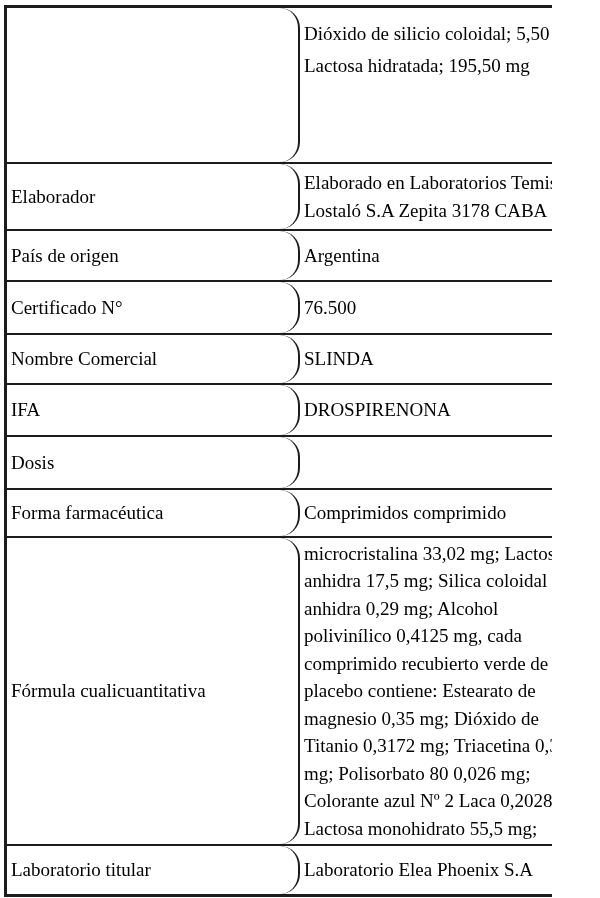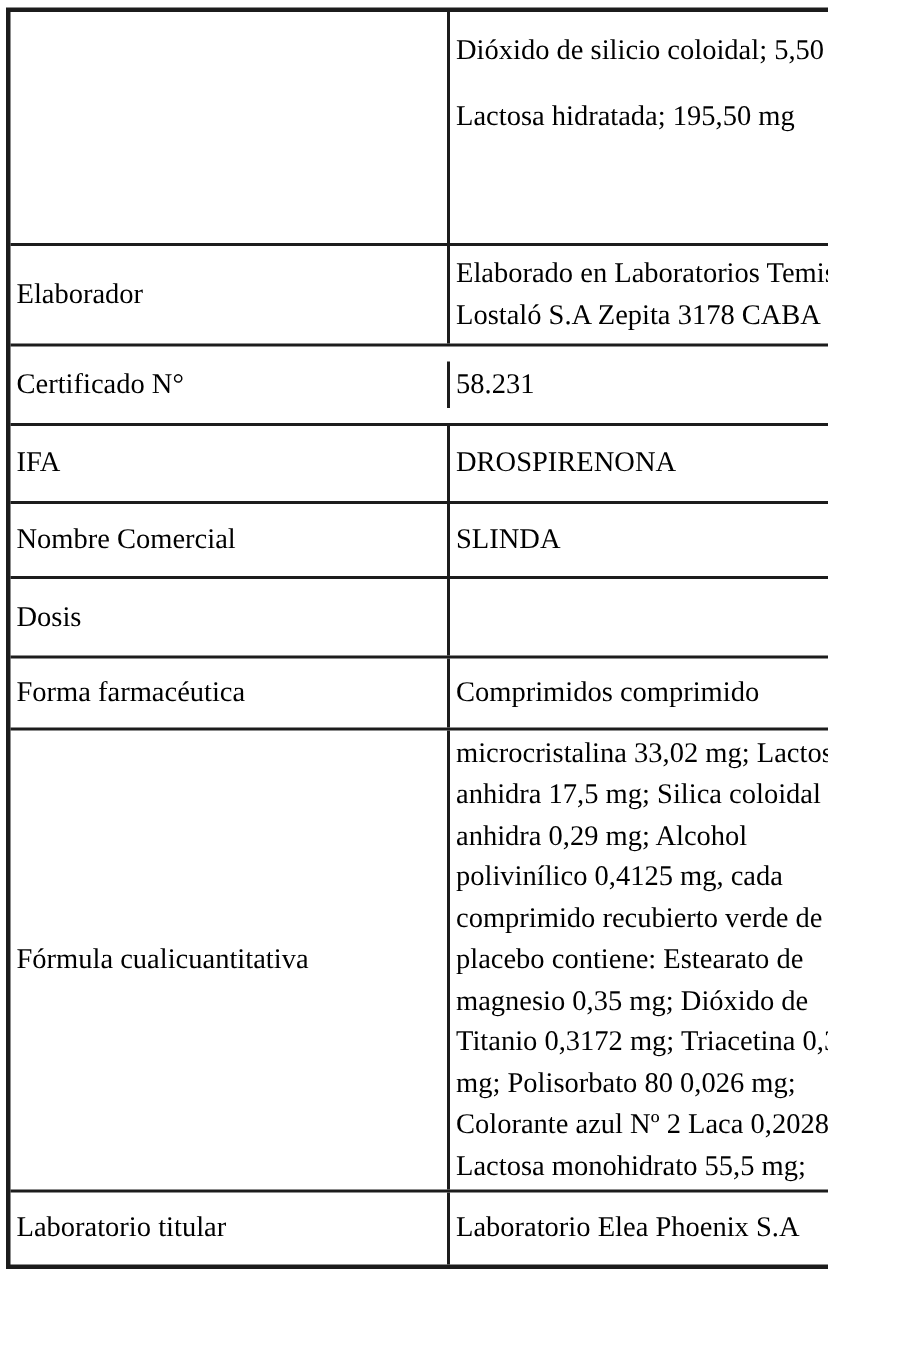--- a/index.html
+++ b/index.html
@@ -41,39 +41,40 @@
     padding: 2px 4px;
     line-height: 1.45;
     overflow: hidden;
   }
   .cell.label {
     width: 293px;
     flex: 0 0 293px;
     border-right: 2px solid #1c1c1c;
     display: flex;
     align-items: center;
+    border-radius: 20px;
   }
   .cell.value {
     flex: 1 1 auto;
     display: flex;
     flex-direction: column;
     justify-content: center;
   }
   .cell.value.top-align {
     justify-content: flex-start;
     padding-top: 12px;
   }
   .cell.value .para + .para {
-    margin-top: 16px;
+    margin-top: 4px;
   }
   
   .r0  { height: 154px; }
   .r1  { height: 67px;  }
   .r2  { height: 51px;  }
-  .r3  { height: 53px; align-items: center;  }
+  .r3  { height: 53px;  }
   .r4  { height: 52px;  }
   .r5  { height: 50px;  }
   .r6  { height: 53px; gap: 40px;  }
   .r7  { height: 48px;  }
   .r8  { height: 308px; }
   .r9  { height: 50px;  }
 </style>
 </head>
 <body>
 
@@ -88,39 +89,45 @@
       </div>
     </div>
 
     <div class="t-row r1">
       <div class="cell label">Elaborador</div>
       <div class="cell value">
         <div class="para"> Elaborado en Laboratorios Temis Lostaló S.A Zepita 3178 CABA</div>
       </div>
     </div>
 
+    <div class="t-row r2">
+      <div class="cell label">País de origen</div>
+      <div class="cell value">
+        <div class="para">Argentina</div>
+      </div>
+    </div>
 
     <div class="t-row r3">
       <div class="cell label">Certificado N°</div>
       <div class="cell value">
-        <div class="para">58.231</div>
+        <div class="para">76.500</div>
+      </div>
+    </div>
+
+    <div class="t-row r5">
+      <div class="cell label">Nombre Comercial</div>
+      <div class="cell value">
+        <div class="para">SLINDA</div>
       </div>
     </div>
 
     <div class="t-row r4">
       <div class="cell label">IFA</div>
       <div class="cell value">
         <div class="para">DROSPIRENONA</div>
-      </div>
-    </div>
-
-    <div class="t-row r5">
-      <div class="cell label">Nombre Comercial</div>
-      <div class="cell value">
-        <div class="para">SLINDA</div>
       </div>
     </div>
 
     <div class="t-row r6">
       <div class="cell label">Dosis</div>
     </div>
 
     <div class="t-row r7">
       <div class="cell label">Forma farmacéutica</div>
       <div class="cell value">

